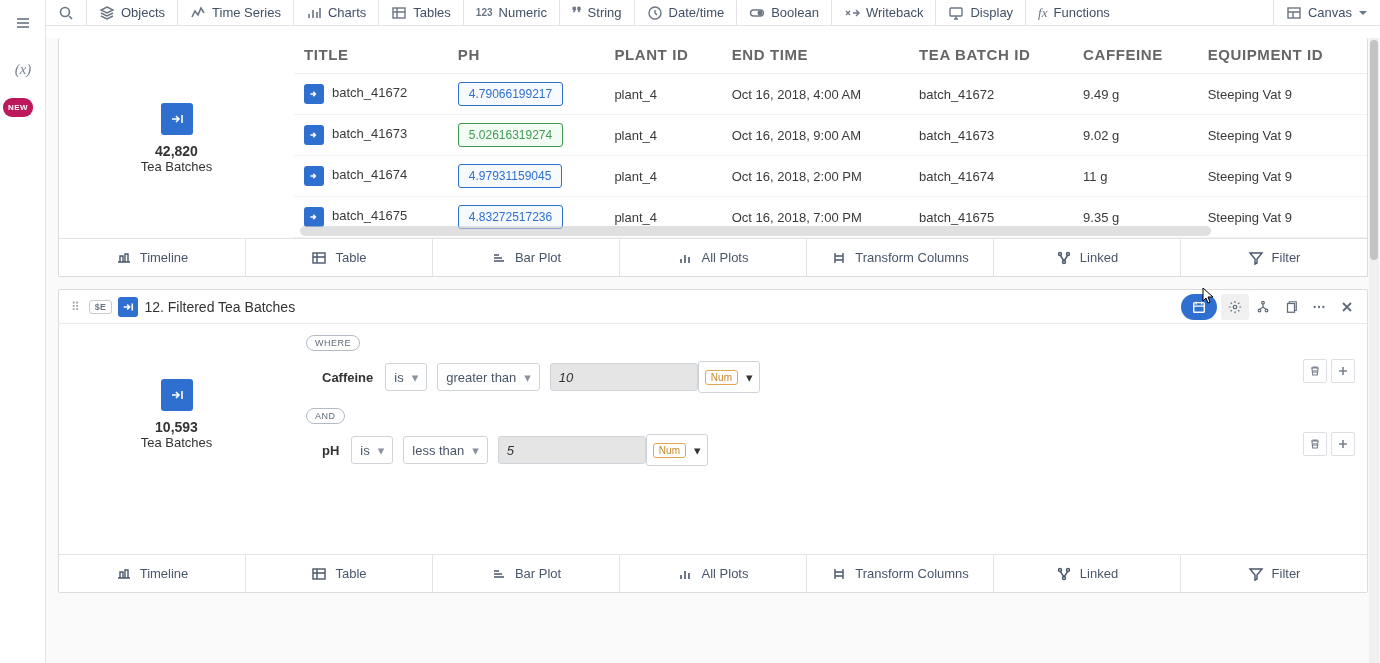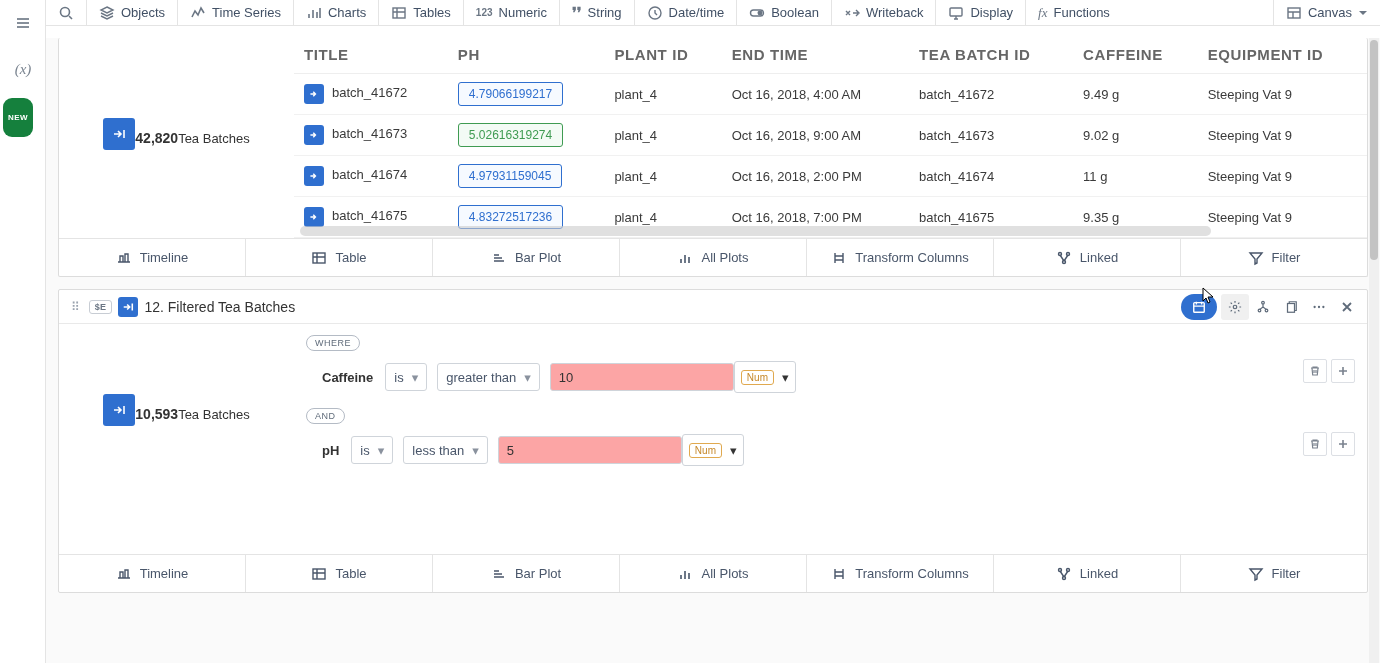--- a/index.html
+++ b/index.html
@@ -2,42 +2,42 @@
 <html><head>
 <meta charset="utf-8">
 <style>
   * { box-sizing: border-box; margin: 0; padding: 0; }
   html, body { width: 1380px; height: 663px; font-family: -apple-system, BlinkMacSystemFont, "Segoe UI", sans-serif; font-size: 13px; color: #333; background: #fff; overflow: hidden; }
 
   
   .left-rail { position: absolute; left: 0; top: 0; width: 46px; height: 100%; border-right: 1px solid #e4e4e4; }
   .rail-btn { width: 46px; height: 46px; display: flex; align-items: center; justify-content: center; color: #5f6b7a; cursor: pointer; }
   .rail-var { font-style: italic; font-family: Georgia, serif; font-size: 15px; color: #7a8490; }
-  .new-badge { position: absolute; left: 3px; top: 98px; background: #15803d; color: #fff; font-size: 8px; font-weight: 600; letter-spacing: 0.5px; padding: 15px 5px; border-radius: 9px; }
+  .new-badge { position: absolute; left: 3px; top: 98px; background: #be185d; color: #fff; font-size: 8px; font-weight: 600; letter-spacing: 0.5px; padding: 5px 5px; border-radius: 9px; }
 
   
   .toolbar { position: absolute; left: 46px; right: 0; top: 0; height: 26px; border-bottom: 1px solid #e4e4e4; display: flex; align-items: stretch; }
   .tb-btn { display: flex; align-items: center; gap: 6px; padding: 0 12px; border-right: 1px solid #e4e4e4; color: #415065; font-size: 13px; cursor: pointer; white-space: nowrap; }
   .tb-btn.nobrd { border-right: none; }
   .tb-btn svg, .tb-btn .ico { color: #6b7684; }
   .tb-spacer { flex: 1; }
   .tb-right { display: flex; align-items: stretch; margin-left: auto; }
   .tb-right .tb-btn { border-left: 1px solid #e4e4e4; border-right: none; }
 
   
   .main { position: absolute; left: 46px; right: 0; top: 38px; bottom: 0; overflow: hidden; background: #fafafa; padding: 0 12px 12px 12px; }
 
   
   .panel { background: #fff; border: 1px solid #dcdcdc; border-radius: 2px; margin-top: 0; position: relative; }
   .panel.top { margin-top: 0; border-top: none; }
   .panel.bottom { margin-top: 12px; }
 
   
   .panel-body { display: flex; position: relative; }
-  .summary { width: 235px; flex: 0 0 235px; display: flex; flex-direction: row; align-items: center; justify-content: center; padding: 18px 8px; }
+  .summary { width: 235px; flex: 0 0 235px; display: flex; flex-direction: column; align-items: center; justify-content: center; padding: 18px 8px; }
   .summary .obj-ico { width: 32px; height: 32px; background: #2f6fcf; border-radius: 3px; display: flex; align-items: center; justify-content: center; color: #fff; margin-bottom: 8px; }
   .summary .count { font-weight: 600; font-size: 14px; color: #333; }
   .summary .label { font-size: 13px; color: #333; }
 
   
   .tbl-wrap { flex: 1; overflow: hidden; position: relative; }
   table.data { width: 100%; border-collapse: collapse; }
   table.data th { text-align: left; font-size: 15px; letter-spacing: 0.6px; color: #666; font-weight: 700; padding: 8px 10px 10px; border-bottom: 1px solid #eee; white-space: nowrap; }
   table.data td { padding: 8px 10px; border-bottom: 1px solid #f1f1f1; font-size: 13px; color: #3a3a3a; white-space: nowrap; }
   .row-ico { width: 20px; height: 20px; background: #2f6fcf; border-radius: 3px; display: inline-flex; align-items: center; justify-content: center; color: #fff; margin-right: 8px; vertical-align: middle; }
@@ -61,21 +61,21 @@
   .hdr-act.primary { background: #2f6fcf; color: #fff; border-radius: 13px; width: 36px; margin-right: 4px; }
   .hdr-act.hover { background: #f0f0f0; }
 
   
   .filter-area { padding: 10px 0 24px 0; }
   .chip-where, .chip-and { display: inline-block; font-size: 9px; letter-spacing: 0.5px; border: 1px solid #b4bbc5; color: #5f6b7a; border-radius: 10px; padding: 2px 8px; margin-left: 12px; margin-bottom: 6px; }
   .filter-row { display: flex; align-items: center; gap: 10px; margin: 4px 0 14px 28px; position: relative; }
   .filter-row .lbl { font-weight: 600; color: #333; margin-right: 2px; }
   .sel { border: 1px solid #cfd4da; background: #fff; border-radius: 3px; height: 28px; display: inline-flex; align-items: center; padding: 0 8px; gap: 8px; color: #49566a; cursor: pointer; font-size: 13px; }
   .sel .caret { color: #8a929e; }
-  .txtin { border: 1px solid #cfd4da; background: #fca5a5; border-radius: 3px; height: 28px; padding: 0 8px; font-size: 13px; color: #333; width: 184px; outline: none; }
+  .txtin { border: 1px solid #cfd4da; background: #e5e5e5; border-radius: 3px; height: 28px; padding: 0 8px; font-size: 13px; color: #333; width: 148px; outline: none; font-style: italic; }
   .num-chip { border: 1px solid #e0a94f; color: #c6882a; font-size: 10px; padding: 1px 5px; border-radius: 3px; margin-right: 4px; }
   .type-sel { border: 1px solid #cfd4da; border-radius: 3px; height: 32px; display: inline-flex; align-items: center; padding: 0 6px; gap: 4px; margin-left: -10px; cursor: pointer; }
   .row-tools { position: absolute; right: 12px; top: -2px; display: flex; gap: 4px; }
   .row-tools .tool { width: 24px; height: 24px; border: 1px solid #dcdfe4; border-radius: 2px; display: flex; align-items: center; justify-content: center; color: #7a828e; cursor: pointer; }
   .add-filter-box { margin: 4px 16px 0 16px; border: 1px solid #e7e7e7; border-radius: 3px; padding: 10px 12px; display: flex; align-items: center; gap: 12px; }
   .plus-and { background: #1f4f8f; color: #fff; font-size: 10px; font-weight: 600; padding: 3px 8px; border-radius: 10px; letter-spacing: 0.3px; }
   .add-filter-box .hint { color: #346ab5; font-size: 13px; }
 
   
   .right-scroll { position: absolute; right: 1px; top: 38px; bottom: 0; width: 10px; background: #f0f0f0; }

